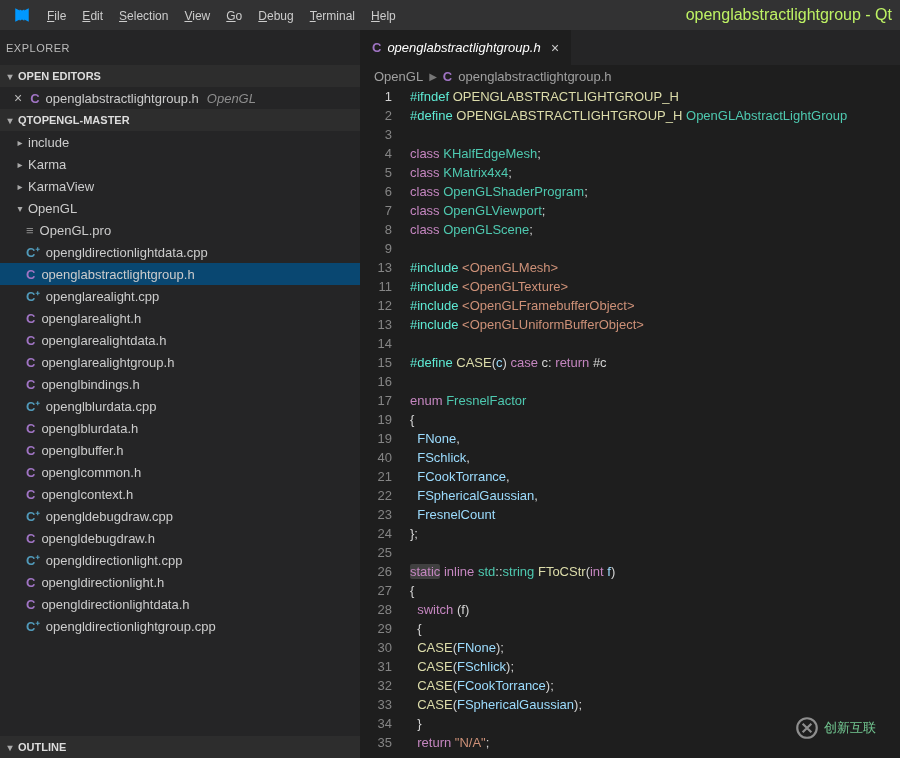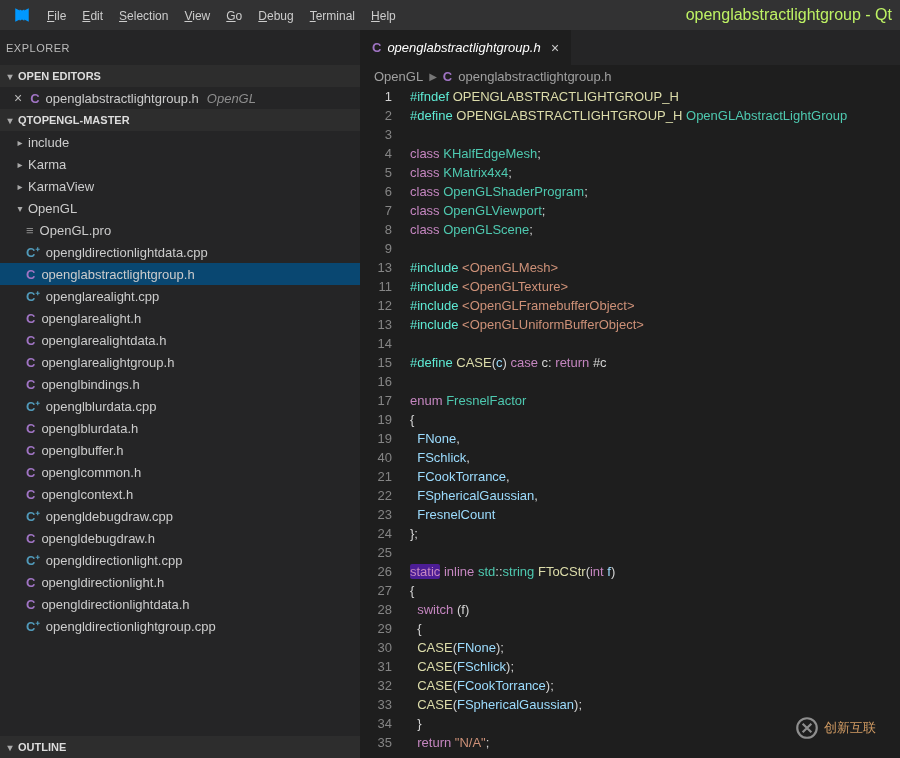--- a/index.html
+++ b/index.html
@@ -41,22 +41,22 @@
 .gutter .cur{color:#d4d4d4;}
 .code{flex:1;color:#d4d4d4;white-space:pre;}
 .tok-kw{color:#c586c0;}
 .tok-def{color:#dcdcaa;}
 .tok-type{color:#4ec9b0;}
 .tok-str{color:#ce9178;}
 .tok-ent{color:#9cdcfe;}
 .tok-fn{color:#dcdcaa;}
 .tok-pp{color:#5eead4;}
 .tok-w{color:#d4d4d4;}
-.hl{background:#4c1d95;border-radius:2px;}
-.watermark{position:absolute;right:10px;bottom:10px;width:96px;height:40px;display:flex;align-items:center;color:#fdba74;font-size:13px;opacity:0.8;}
+.hl{background:#404040;border-radius:2px;}
+.watermark{position:absolute;right:10px;bottom:10px;width:96px;height:40px;display:flex;align-items:center;color:#86efac;font-size:13px;opacity:0.8;}
 .watermark svg{margin-right:4px;}
 </style>
 </head>
 <body>
 <div class="root">
 
 <div class="menubar">
   <div class="app-icon">
     <svg viewBox="0 0 24 24" fill="#0098ff">
           <path d="M3 3l6 3v12l-6 3V3zm18 0l-6 3v12l6 3V3zM12 6L9 4.5v15L12 18l3 1.5v-15L12 6z"></path>

